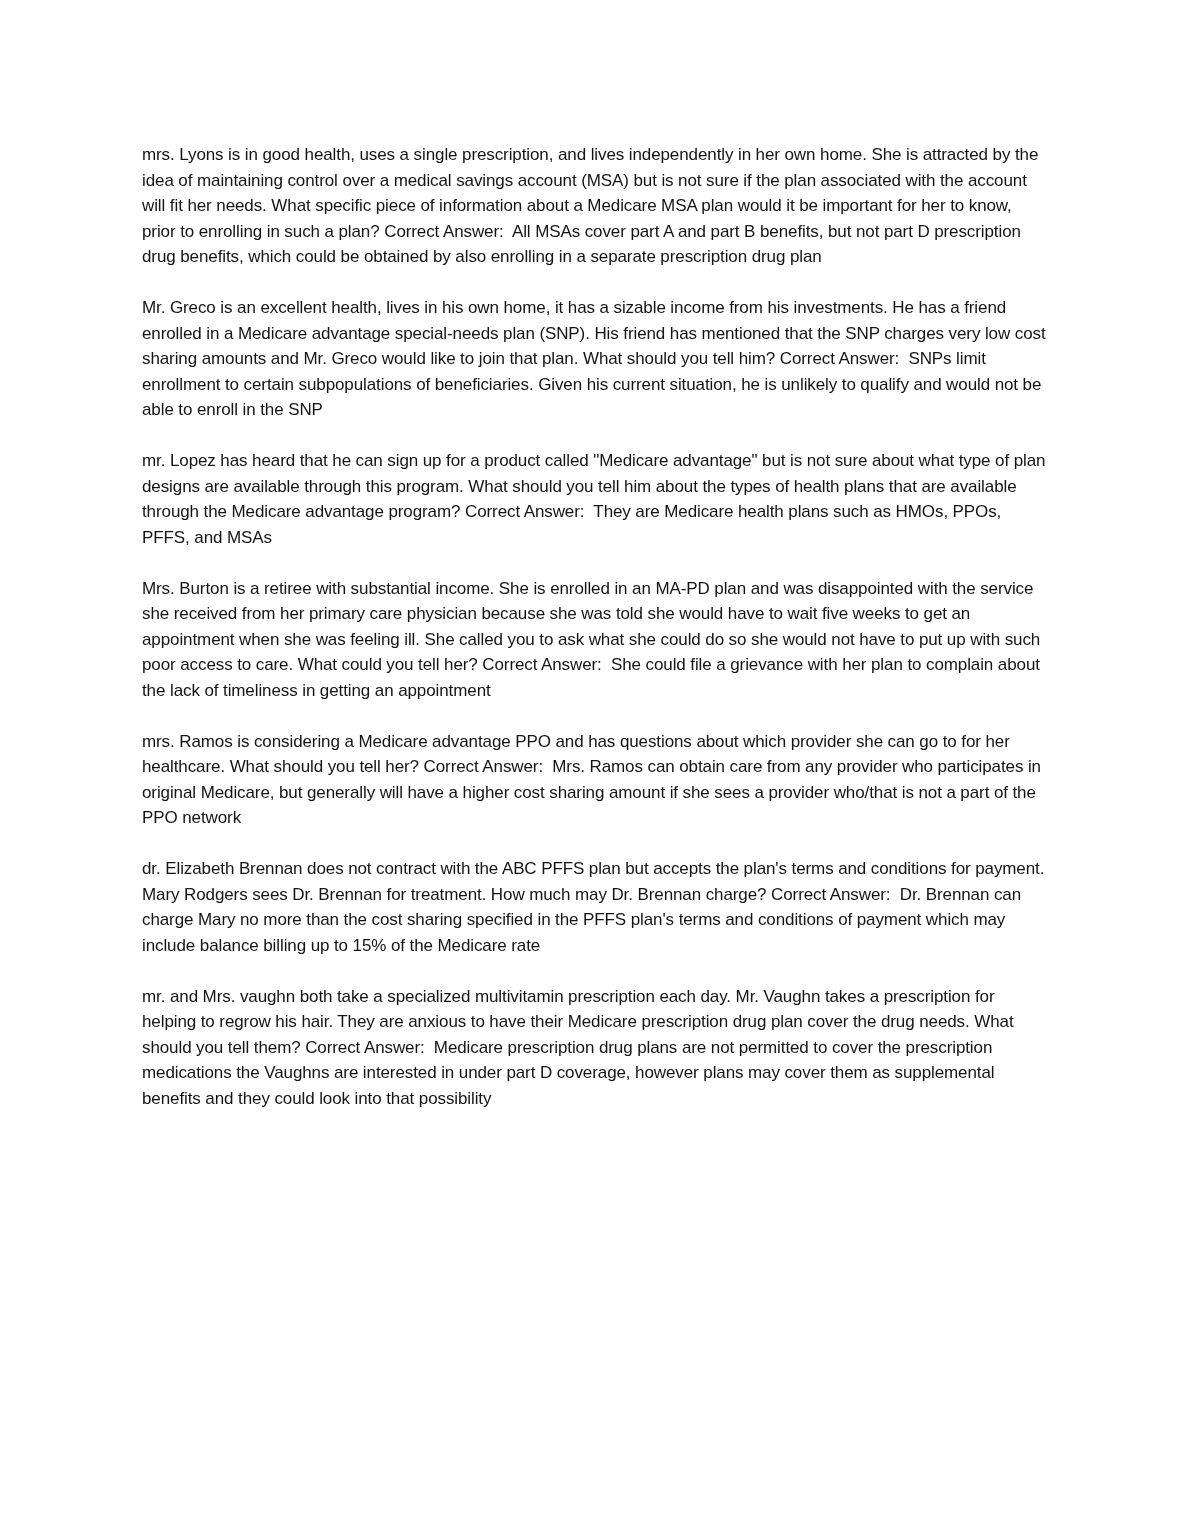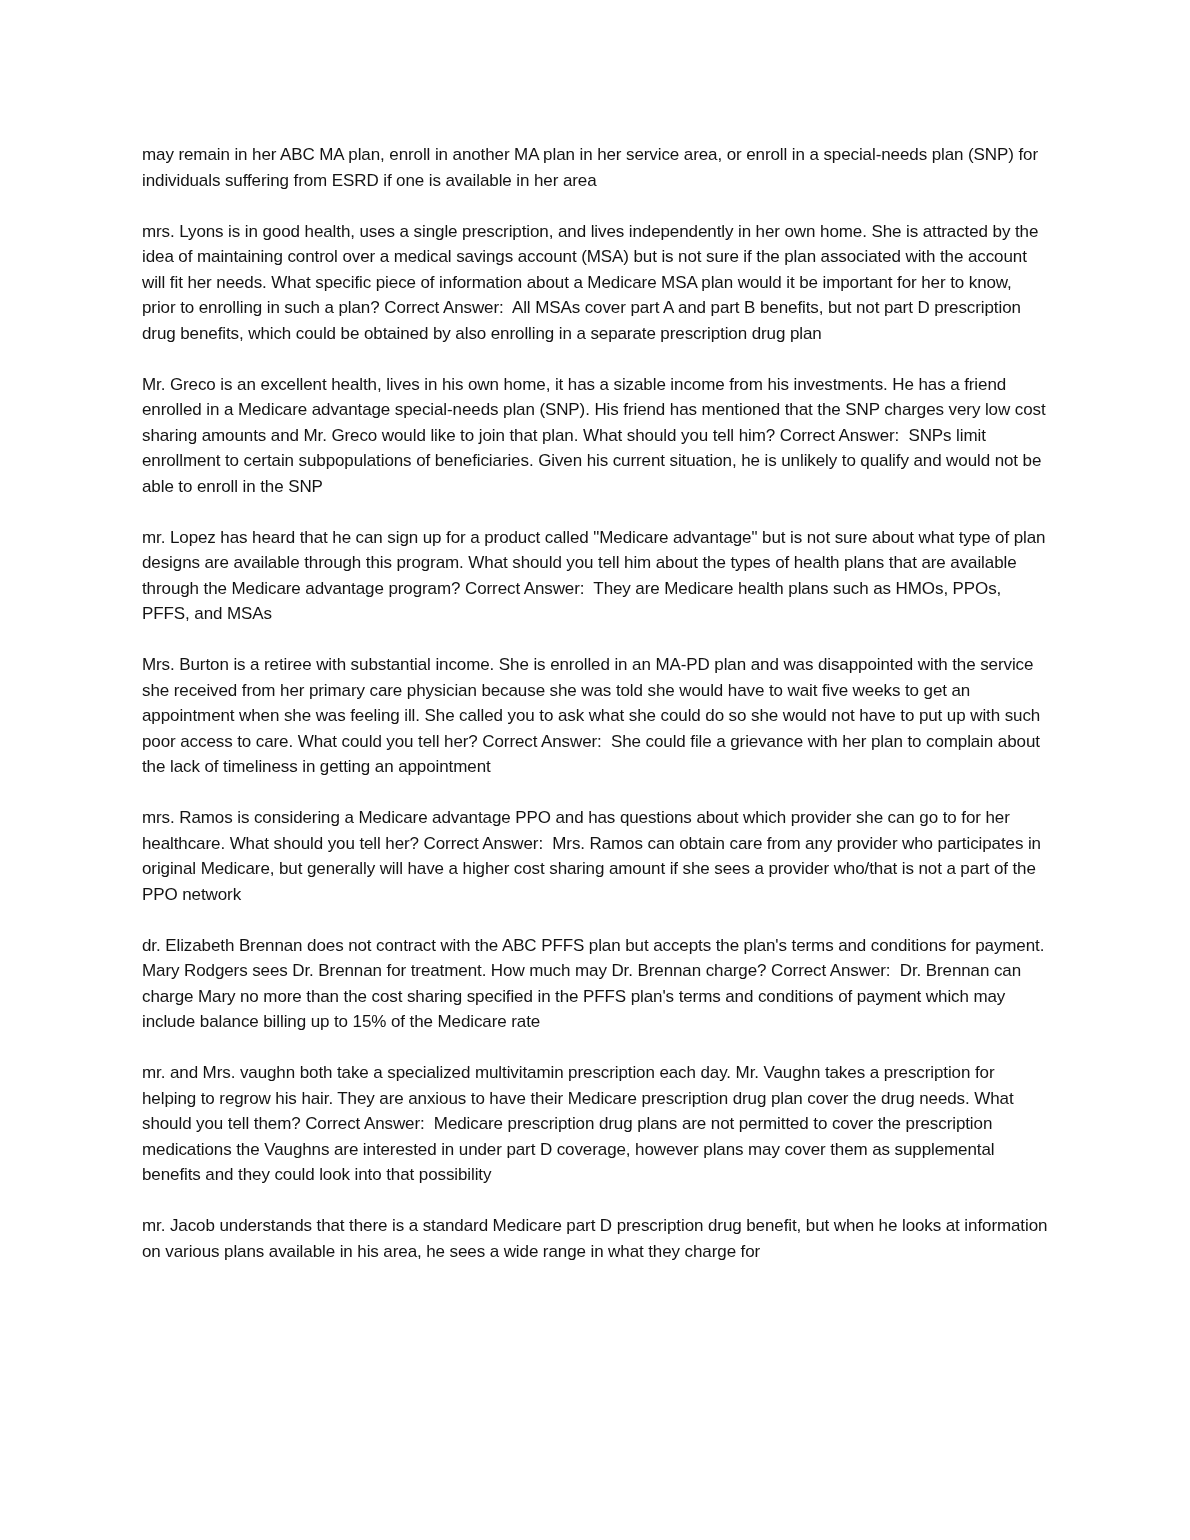--- a/index.html
+++ b/index.html
@@ -28,23 +28,21 @@
     color: #141414;
     text-align: left;
     white-space: pre-wrap;
   }
 </style>
 </head>
 <body>
 
 <div class="page">
   <div class="doc-body">
-    <p class="para">may remain in her ABC MA plan, enroll in another MA plan in her service area, or enroll in a special-needs plan (SNP) for individuals suffering from ESRD if one is available in her area</p>
     <p class="para">mrs. Lyons is in good health, uses a single prescription, and lives independently in her own home. She is attracted by the idea of maintaining control over a medical savings account (MSA) but is not sure if the plan associated with the account will fit her needs. What specific piece of information about a Medicare MSA plan would it be important for her to know, prior to enrolling in such a plan? Correct Answer:  All MSAs cover part A and part B benefits, but not part D prescription drug benefits, which could be obtained by also enrolling in a separate prescription drug plan</p>
     <p class="para">Mr. Greco is an excellent health, lives in his own home, it has a sizable income from his investments. He has a friend enrolled in a Medicare advantage special-needs plan (SNP). His friend has mentioned that the SNP charges very low cost sharing amounts and Mr. Greco would like to join that plan. What should you tell him? Correct Answer:  SNPs limit enrollment to certain subpopulations of beneficiaries. Given his current situation, he is unlikely to qualify and would not be able to enroll in the SNP</p>
     <p class="para">mr. Lopez has heard that he can sign up for a product called "Medicare advantage" but is not sure about what type of plan designs are available through this program. What should you tell him about the types of health plans that are available through the Medicare advantage program? Correct Answer:  They are Medicare health plans such as HMOs, PPOs, PFFS, and MSAs</p>
     <p class="para">Mrs. Burton is a retiree with substantial income. She is enrolled in an MA-PD plan and was disappointed with the service she received from her primary care physician because she was told she would have to wait five weeks to get an appointment when she was feeling ill. She called you to ask what she could do so she would not have to put up with such poor access to care. What could you tell her? Correct Answer:  She could file a grievance with her plan to complain about the lack of timeliness in getting an appointment</p>
     <p class="para">mrs. Ramos is considering a Medicare advantage PPO and has questions about which provider she can go to for her healthcare. What should you tell her? Correct Answer:  Mrs. Ramos can obtain care from any provider who participates in original Medicare, but generally will have a higher cost sharing amount if she sees a provider who/that is not a part of the PPO network</p>
     <p class="para">dr. Elizabeth Brennan does not contract with the ABC PFFS plan but accepts the plan's terms and conditions for payment. Mary Rodgers sees Dr. Brennan for treatment. How much may Dr. Brennan charge? Correct Answer:  Dr. Brennan can charge Mary no more than the cost sharing specified in the PFFS plan's terms and conditions of payment which may include balance billing up to 15% of the Medicare rate</p>
     <p class="para">mr. and Mrs. vaughn both take a specialized multivitamin prescription each day. Mr. Vaughn takes a prescription for helping to regrow his hair. They are anxious to have their Medicare prescription drug plan cover the drug needs. What should you tell them? Correct Answer:  Medicare prescription drug plans are not permitted to cover the prescription medications the Vaughns are interested in under part D coverage, however plans may cover them as supplemental benefits and they could look into that possibility</p>
-    <p class="para">mr. Jacob understands that there is a standard Medicare part D prescription drug benefit, but when he looks at information on various plans available in his area, he sees a wide range in what they charge for</p>
   </div>
 </div>
 
 </body></html>

